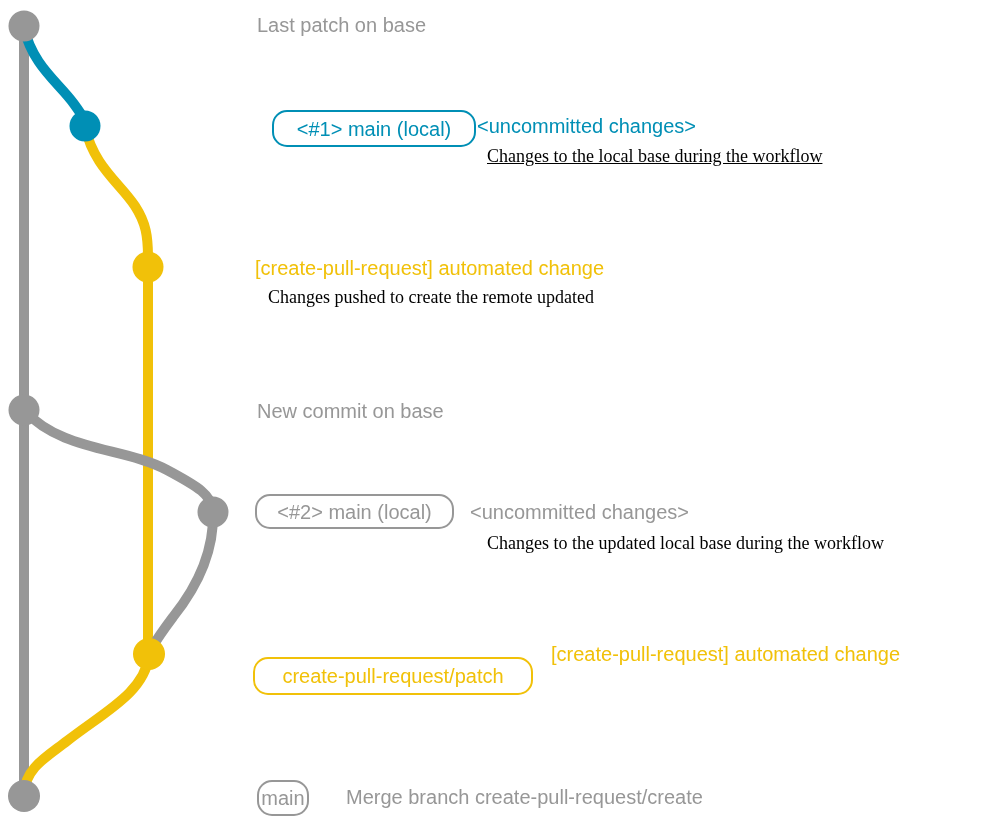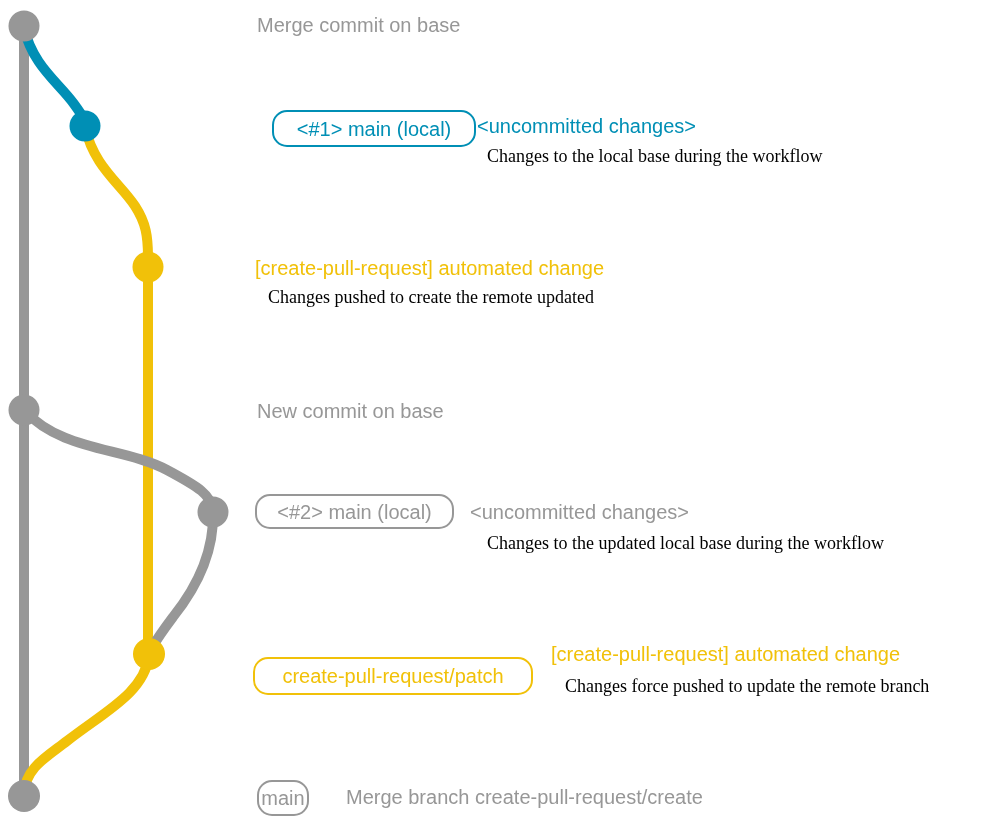--- a/index.html
+++ b/index.html
@@ -43,21 +43,21 @@
     line-height: 21px;
     color: var(--note);
     white-space: nowrap;
   }
 
   
   #lbl-last-commit { left: 257px; top: 13px; }
   
   #badge-main-local-1 { left: 272px; top: 110px; width: 204px; height: 37px; }
   #lbl-uncommitted-1  { left: 477px; top: 114px; }
-  #note-local-1       { left: 487px; top: 146px; }
+  #note-local-1       { left: 487px; top: 146px; text-decoration: underline; }
   
   #lbl-automated-1 { left: 255px; top: 256px; }
   #note-push-1     { left: 268px; top: 287px; }
   
   #lbl-new-commit { left: 257px; top: 399px; }
   
   #badge-main-local-2 { left: 255px; top: 494px; width: 199px; height: 35px; }
   #lbl-uncommitted-2  { left: 470px; top: 500px; }
   #note-local-2       { left: 487px; top: 533px; }
   
@@ -88,21 +88,21 @@
 
     <circle cx="24" cy="26" r="15.5" fill="#979797"></circle>
     <circle cx="85" cy="126" r="15.5" fill="#008fb5"></circle>
     <circle cx="148" cy="267" r="15.5" fill="#f1c109"></circle>
     <circle cx="24" cy="410" r="15.5" fill="#979797"></circle>
     <circle cx="213" cy="512" r="15.5" fill="#979797"></circle>
     <circle cx="149" cy="654" r="16" fill="#f1c109"></circle>
     <circle cx="24" cy="796" r="16" fill="#979797"></circle>
   </svg>
 
-  <div id="lbl-last-commit" class="g-label c-gray">Merge commit on base</div>
+  <div id="lbl-last-commit" class="g-label c-gray">Last patch on base</div>
 
   <div id="badge-main-local-1" class="badge b-teal">
     <span>&lt;#1&gt; main (local)</span>
   </div>
   <div id="lbl-uncommitted-1" class="g-label c-teal">&lt;uncommitted changes&gt;</div>
   <div id="note-local-1" class="note">Changes to the local base during the workflow</div>
 
   <div id="lbl-automated-1" class="g-label c-yellow">[create-pull-request] automated change</div>
   <div id="note-push-1" class="note">Changes pushed to create the remote updated</div>
 
@@ -111,20 +111,19 @@
   <div id="badge-main-local-2" class="badge b-gray">
     <span>&lt;#2&gt; main (local)</span>
   </div>
   <div id="lbl-uncommitted-2" class="g-label c-gray">&lt;uncommitted changes&gt;</div>
   <div id="note-local-2" class="note">Changes to the updated local base during the workflow</div>
 
   <div id="badge-cpr-patch" class="badge b-yellow">
     <span>create-pull-request/patch</span>
   </div>
   <div id="lbl-automated-2" class="g-label c-yellow">[create-pull-request] automated change</div>
-  <div id="note-push-2" class="note">Changes force pushed to update the remote branch</div>
 
   <div id="badge-main" class="badge b-gray">
     <span>main</span>
   </div>
   <div id="lbl-merge" class="g-label c-gray">Merge branch create-pull-request/create</div>
 
 </div>
 
 </body></html>

